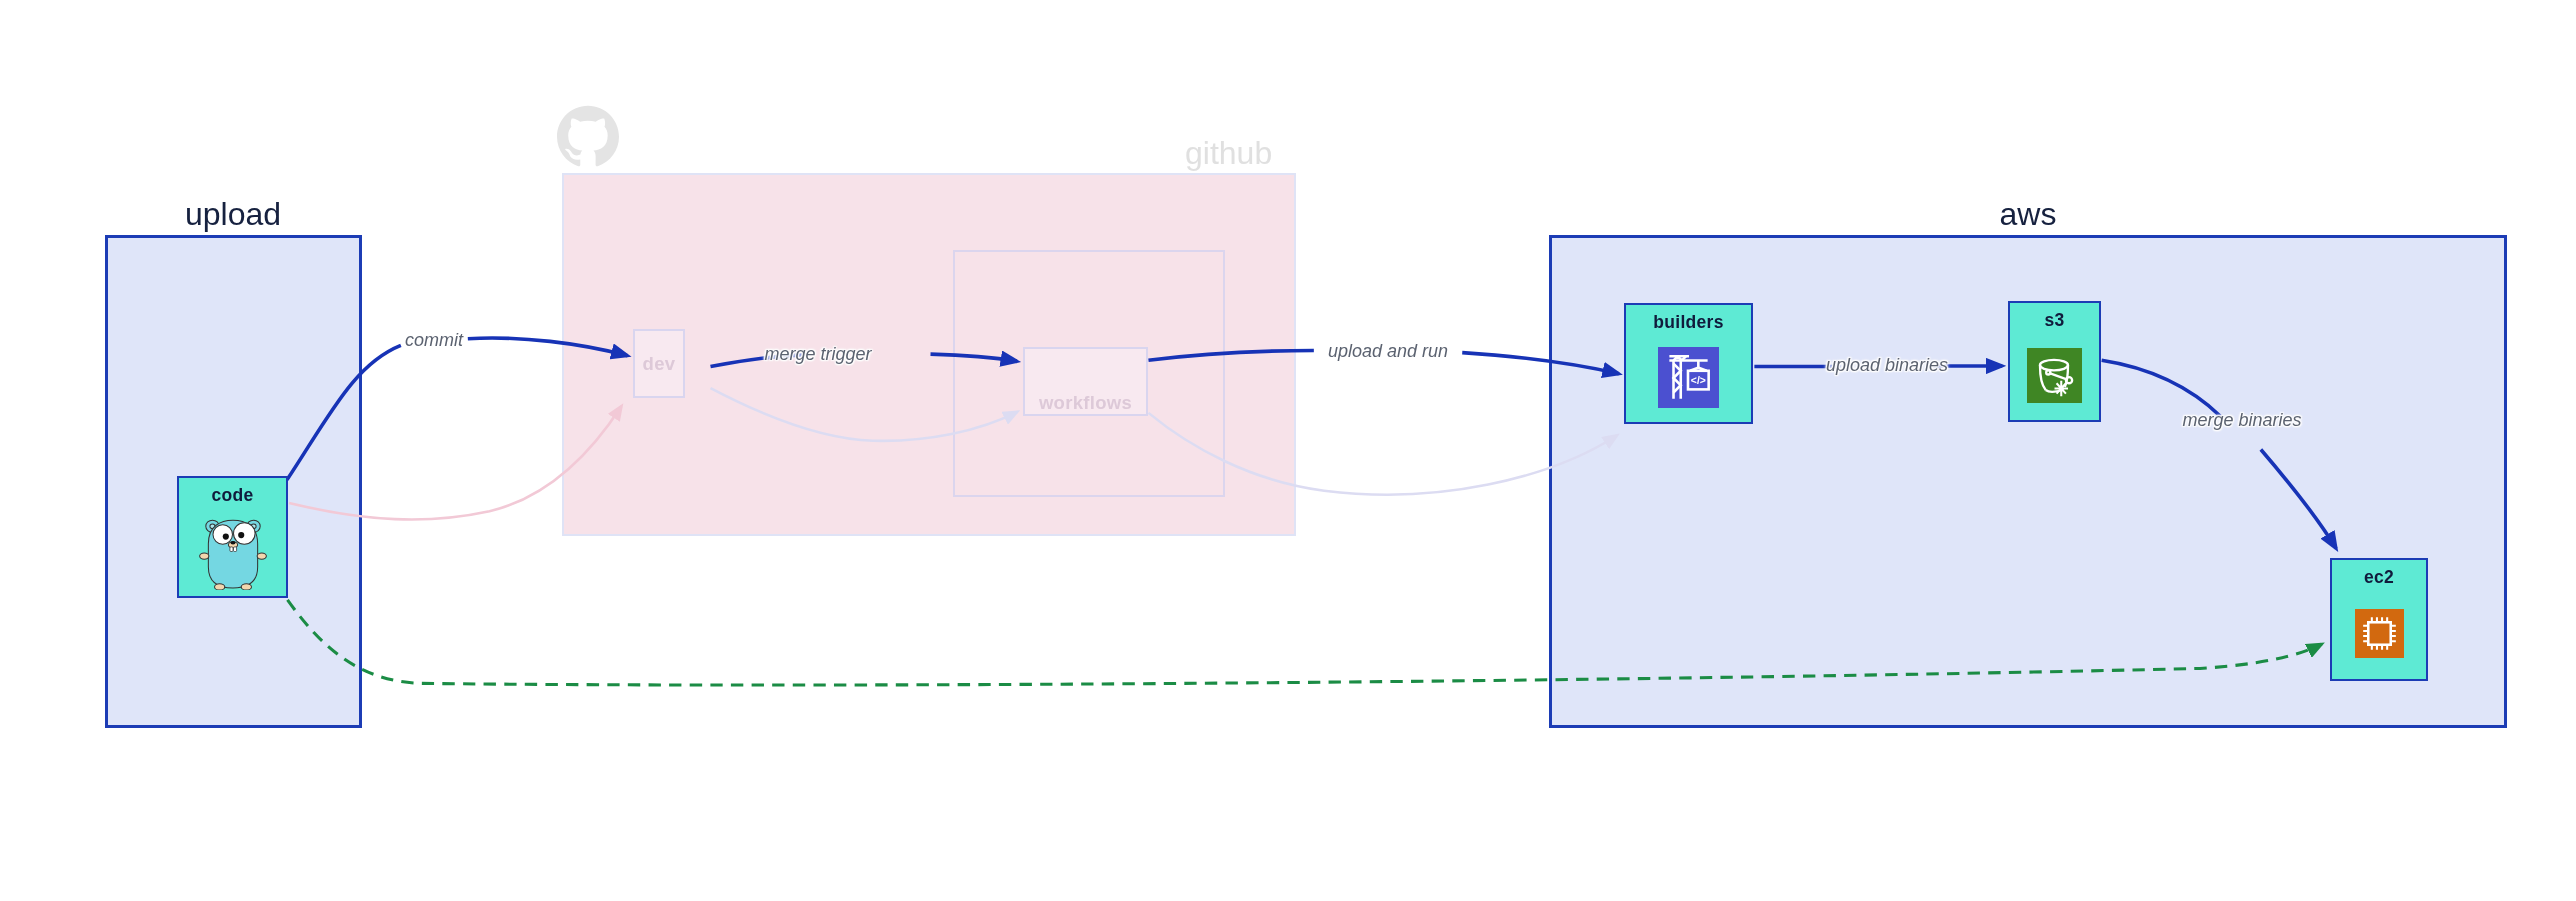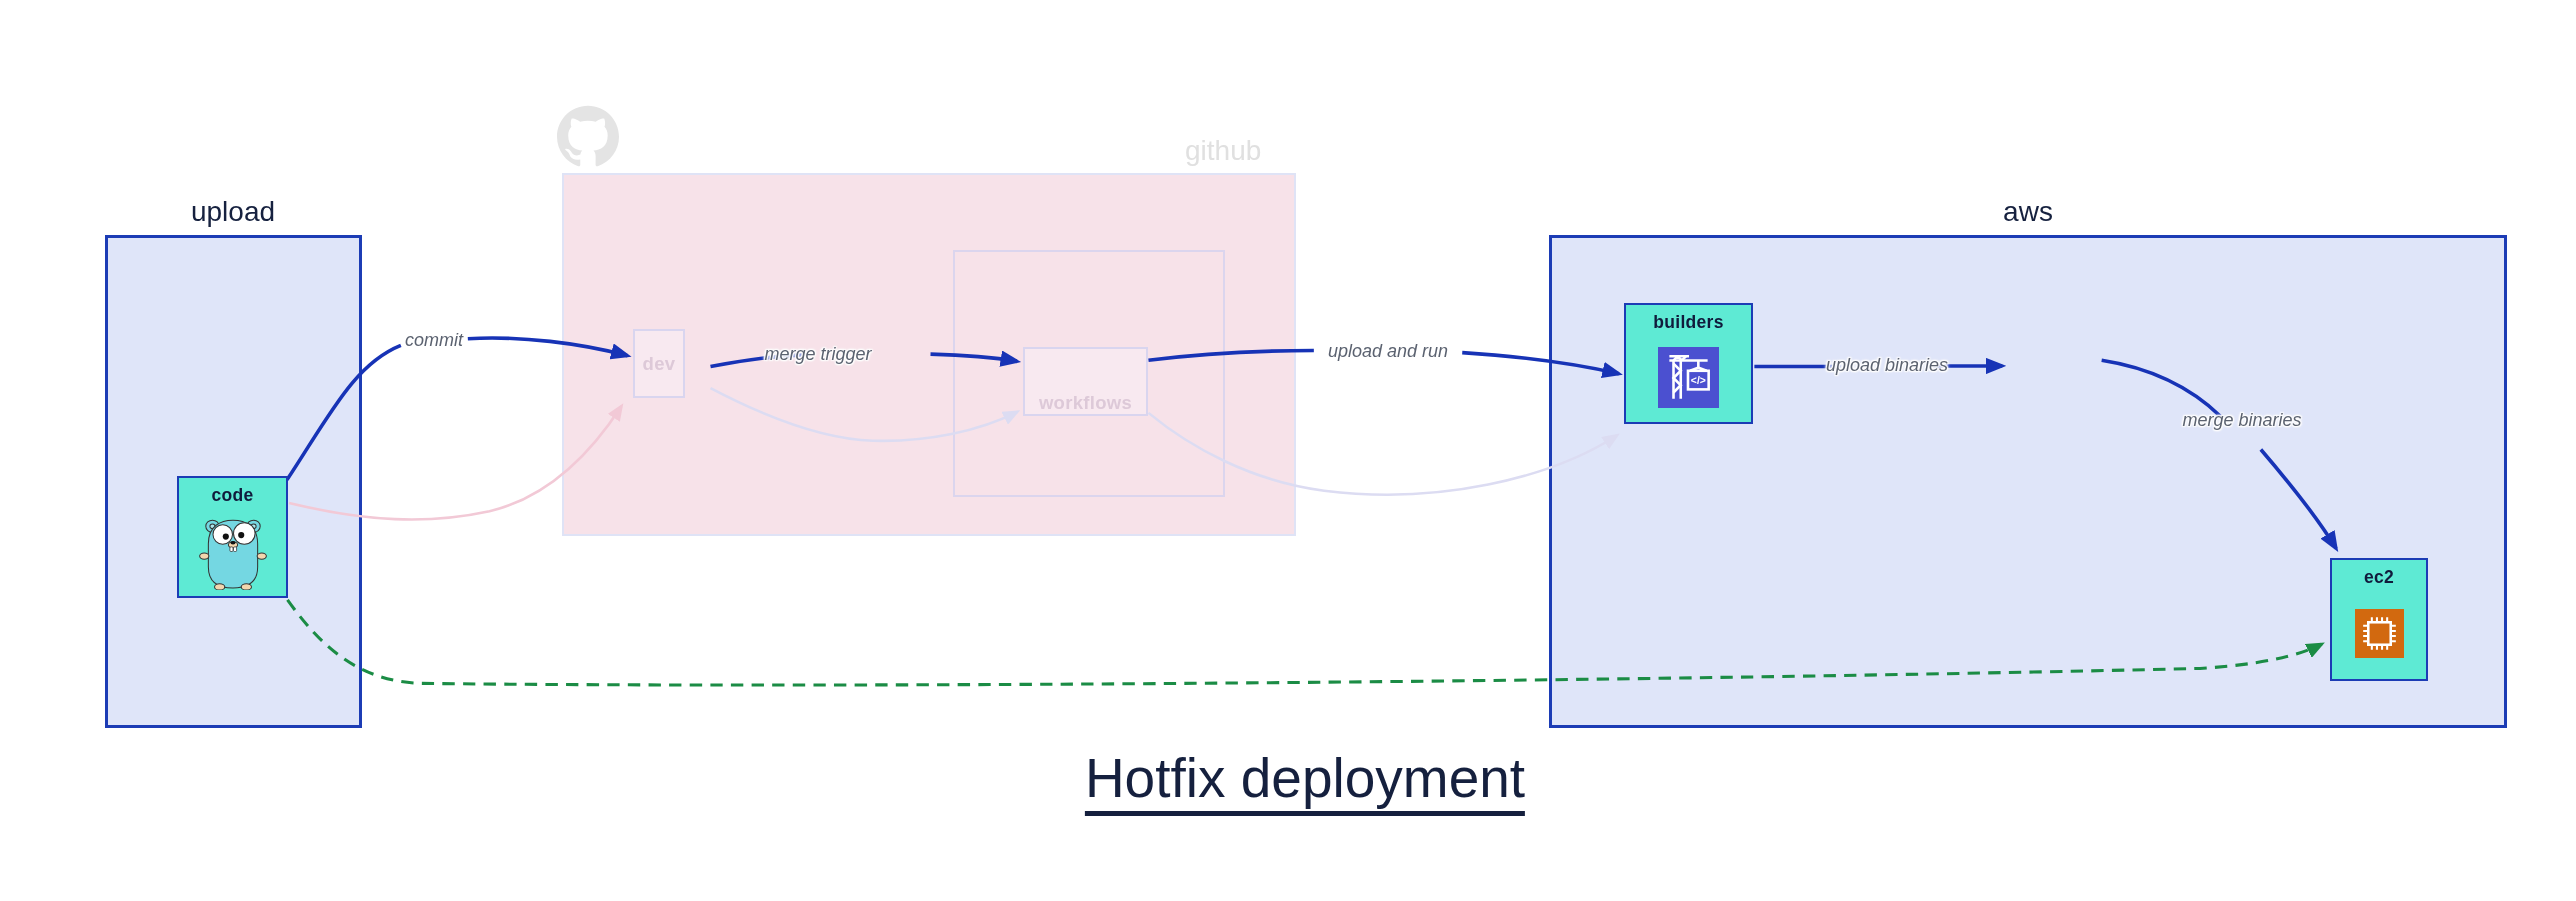--- a/index.html
+++ b/index.html
@@ -5,21 +5,21 @@
   html,body{margin:0;padding:0;background:#ffffff;}
   .canvas{
     position:relative;width:2604px;height:902px;background:#ffffff;overflow:hidden;
     font-family:"Liberation Sans", sans-serif;
   }
   .cluster{position:absolute;box-sizing:border-box;}
   .cluster.blue{background:#dfe5f9;border:3.1px solid #1c3cb5;}
   .cluster.pink{background:#f7e2e9;border:2.1px solid #dfe3f6;}
   .cluster.master{background:transparent;border:2.1px solid #dbd5ee;}
   .cluster-label{
-    position:absolute;font-size:28px;font-weight:500;color:#16213f;
+    position:absolute;font-size:32px;font-weight:500;color:#16213f;
     white-space:nowrap;transform:translateX(-50%);
   }
   .cluster-label.faded-gray{color:#e0e0e0;transform:none;}
   .cluster-label.faded-pink{color:#e5cfdc;font-size:26px;}
   .node{position:absolute;box-sizing:border-box;display:flex;flex-direction:column;align-items:center;}
   .node.solid{background:#5eead4;border:2.6px solid #1c3cb5;}
   .node.faded{background:#f8e9f0;border:2.1px solid #d9d5ef;justify-content:center;}
   .node-label{font-size:17.5px;font-weight:700;color:#101b3c;padding-top:7.2px;letter-spacing:0.3px;}
   .node.faded .node-label{color:#ddc9d8;font-size:18.5px;padding-top:0;}
   .iconbox{display:flex;flex:1;align-items:center;justify-content:center;}
@@ -165,35 +165,52 @@
           <path d="M30 26 L38 18 M46 26 L54 18 M38 18 L46 26"></path>
           <path d="M78 26 V40"></path>
           <path d="M62 46 L78 40 L94 46"></path>
           <rect x="58" y="46" width="40" height="36"></rect>
         </g>
         <text x="78" y="71" font-family="Liberation Sans, sans-serif" font-size="20" font-weight="bold" fill="#fff" text-anchor="middle">&lt;/&gt;</text>
       </svg>
     </div>
   </div>
 
+  <div class="node solid" style="left:2008px;top:301px;width:93px;height:121px;">
+    <div class="node-label">s3</div>
+    <div class="iconbox">
+      <svg width="55" height="55" viewBox="0 0 106 106">
+        <rect width="106" height="106" fill="#3f8624"></rect>
+        <g stroke="#fff" stroke-width="4.5" fill="none">
+          <ellipse cx="52" cy="33" rx="27" ry="10"></ellipse>
+          <path d="M25 33 C25 58 30 74 36 81"></path>
+          <path d="M79 33 C79 54 77 67 73 75"></path>
+          <path d="M36 81 C44 87 62 85 70 77"></path>
+          <path d="M42 48 L78 61"></path>
+          <circle cx="41" cy="47" r="4"></circle>
+          <circle cx="81" cy="62" r="6"></circle>
+        </g>
+        <g stroke="#fff" stroke-width="4" fill="none">
+          <path d="M66 63 V93 M53 78 H79 M57 68 L75 88 M75 68 L57 88"></path>
+        </g>
+      </svg>
+    </div>
+  </div>
 
   <div class="node solid" style="left:2330px;top:558px;width:98px;height:123px;">
     <div class="node-label">ec2</div>
     <div class="iconbox">
       <svg width="49" height="49" viewBox="0 0 96 96">
         <rect width="96" height="96" fill="#d2690f"></rect>
         <rect x="26" y="26" width="44" height="44" fill="none" stroke="#fff" stroke-width="5"></rect>
         <g stroke="#fff" stroke-width="4">
           <path d="M33 26 V16 M43 26 V16 M53 26 V16 M63 26 V16"></path>
           <path d="M33 80 V70 M43 80 V70 M53 80 V70 M63 80 V70"></path>
           <path d="M26 33 H16 M26 43 H16 M26 53 H16 M26 63 H16"></path>
           <path d="M80 33 H70 M80 43 H70 M80 53 H70 M80 63 H70"></path>
         </g>
       </svg>
     </div>
   </div>
 
-  <div class="title">
-    <span>Hotfix deployment</span>
-  </div>
 
 </div>
 
 
 </body></html>

